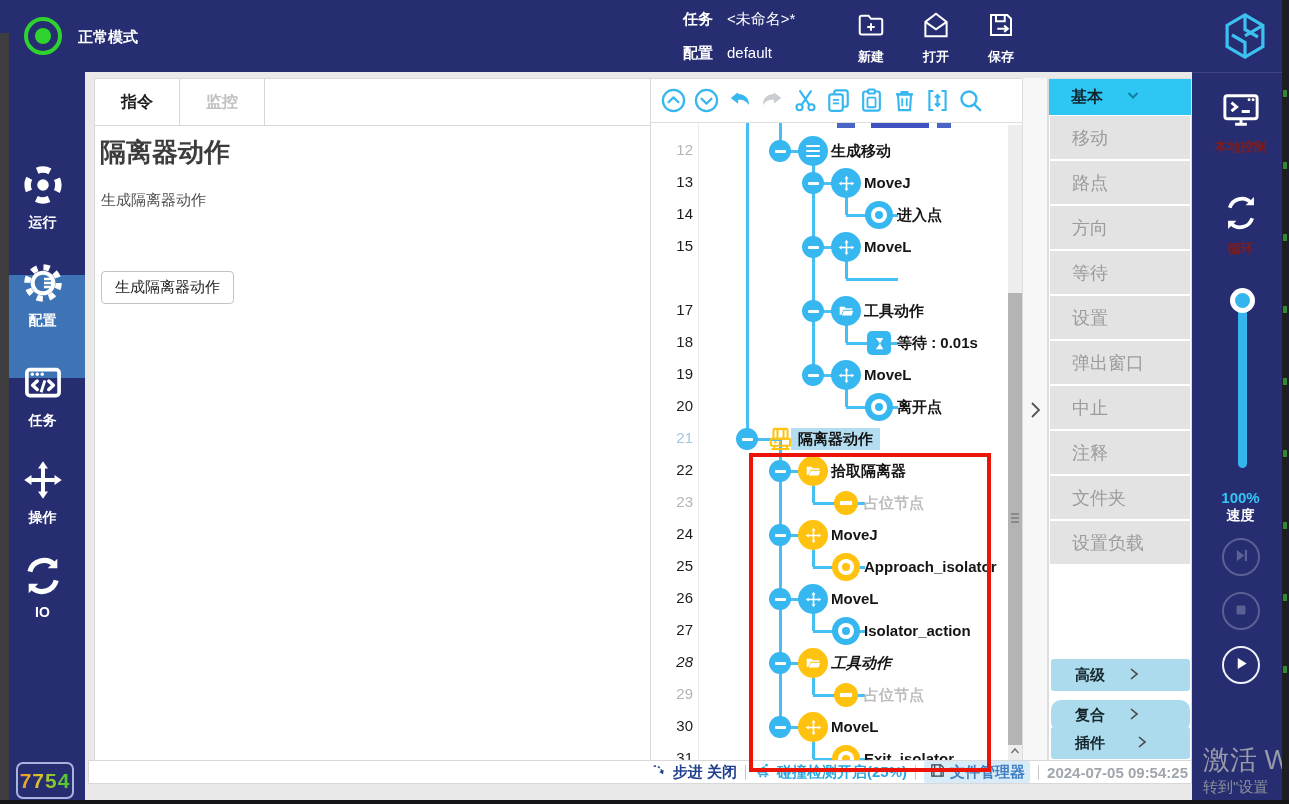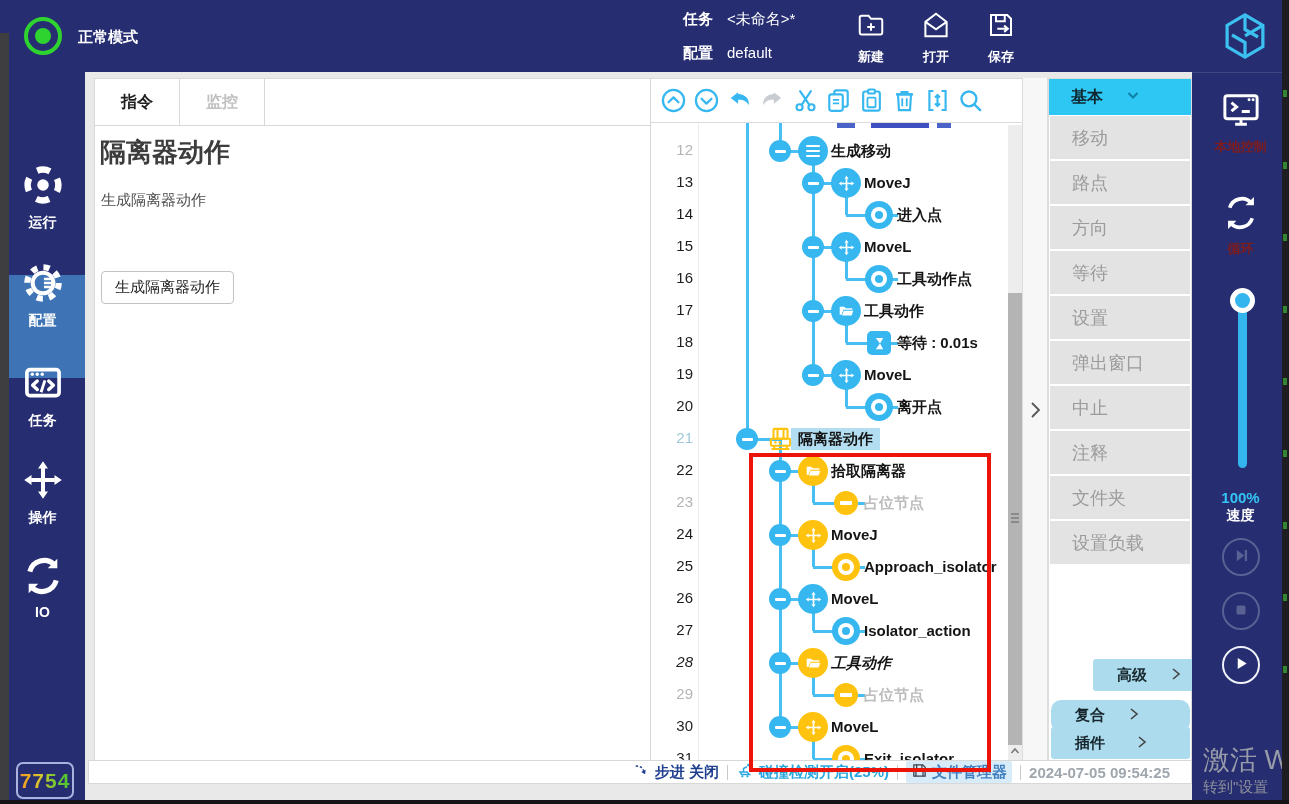--- a/index.html
+++ b/index.html
@@ -92,21 +92,21 @@
   .slider-knob{left:1230px;top:288px;width:15px;height:15px;background:#35B5EE;border:5px solid #fff;border-radius:50%}
   .speed-val{left:1192px;top:489px;width:97px;text-align:center;color:#35C5F5;font-size:15px;font-weight:700}
   .speed-lab{left:1192px;top:507px;width:97px;text-align:center;color:#fff;font-size:14px;font-weight:700}
   .ctl-btn{width:38px;height:38px;border-radius:50%;display:flex;align-items:center;justify-content:center;box-sizing:border-box}
   .ctl-dim{border:2.5px solid #5A6193}
   .ctl-play{border:2.5px solid #eef1f7}
   .wm1{left:1203px;top:742px;font-size:27px;color:#989ca8;white-space:nowrap}
   .wm2{left:1203px;top:778px;font-size:15px;color:#8d909b;white-space:nowrap}
   
   .statusbar{left:88px;top:760px;width:1104px;height:24px;background:#fff;border:1px solid #d8d8d8;box-sizing:border-box;
-             display:flex;align-items:center;justify-content:flex-end;padding-right:21px}
+             display:flex;align-items:center;justify-content:flex-end;padding-right:3px}
   .sb-group{display:flex;align-items:center;gap:4px;font-size:15px;font-weight:700;white-space:nowrap}
   .sb-sep{width:1px;height:15px;background:#c9c9c9;margin:0 8px}
   .sb-step{color:#1E3E8F}
   .sb-coll{color:#2AA7E0}
   .sb-fm{color:#3F7FC1;background:#D7EBF8;padding:1px 5px;border-radius:2px}
   .sb-time{color:#9FA6AD;font-size:15px;font-weight:700;white-space:nowrap}
   .bottom-black{left:0;top:800px;width:1289px;height:4px;background:#141418;z-index:70}
 </style>
 </head>
 <body>
@@ -387,31 +387,20 @@
         <div class="icw" style="left: 179px;">
           <div class="nc" style="background:#36B7F0">
             <svg viewBox="0 0 24 24" width="19" height="19">
               <path d="M12 2.2 14.6 6H9.4zM12 21.8 14.6 18H9.4zM2.2 12 6 9.4v5.2zM21.8 12 18 9.4v5.2z" fill="#fff"></path>
               <path d="M12 5.8v12.4M5.8 12h12.4" stroke="#fff" stroke-width="2.1"></path>
             </svg>
           </div>
         </div>
         <span class="tlab " style="left: 213px;">MoveL</span>
       </div>
-      <div class="trow" style="top: 140px;">
-        <span class="tnum ">16</span>
-        <div class="icw" style="left: 212px;">
-          <div class="wp" style="background:#36B7F0">
-            <div class="wp-m">
-              <div class="wp-c" style="background:#36B7F0"></div>
-            </div>
-          </div>
-        </div>
-        <span class="tlab " style="left: 246px;">工具动作点</span>
-      </div>
       <div class="trow" style="top: 172px;">
         <span class="tnum ">17</span>
         <div class="mn" style="left: 151px;">
           <i></i>
         </div>
         <div class="icw" style="left: 179px;">
           <div class="nc" style="background:#36B7F0">
             <svg viewBox="0 0 24 24" width="18" height="18">
               <path d="M3.6 6.2h6.2l1.9 2.2h8.7v2H8.6l-2.6 6.6H3.6z" fill="#fff"></path>
               <path d="M9 11.8h12.8L19.4 18H6.6z" fill="#fff"></path>
@@ -624,21 +613,21 @@
       <div class="pal-item" style="top: 127px;">方向</div>
       <div class="pal-item" style="top: 172px;">等待</div>
       <div class="pal-item" style="top: 217px;">设置</div>
       <div class="pal-item" style="top: 262px;">弹出窗口</div>
       <div class="pal-item" style="top: 307px;">中止</div>
       <div class="pal-item" style="top: 352px;">注释</div>
       <div class="pal-item" style="top: 397px;">文件夹</div>
       <div class="pal-item" style="top: 442px;">设置负载</div>
     </div>
   <div>
-      <div class="pal-group" style="top: 580px; margin-left: 42px;">
+      <div class="pal-group" style="top: 580px;">
         <span>高级</span>
         <span><svg width="12" height="16" viewBox="0 0 12 16">
             <path d="m3 3 6 5-6 5" fill="none" stroke="#444" stroke-width="1.6"></path>
           </svg></span>
       </div>
       <div class="pal-group" style="top: 620.5px; border-radius: 10px;">
         <span>复合</span>
         <span><svg width="12" height="16" viewBox="0 0 12 16">
             <path d="m3 3 6 5-6 5" fill="none" stroke="#444" stroke-width="1.6"></path>
           </svg></span>

